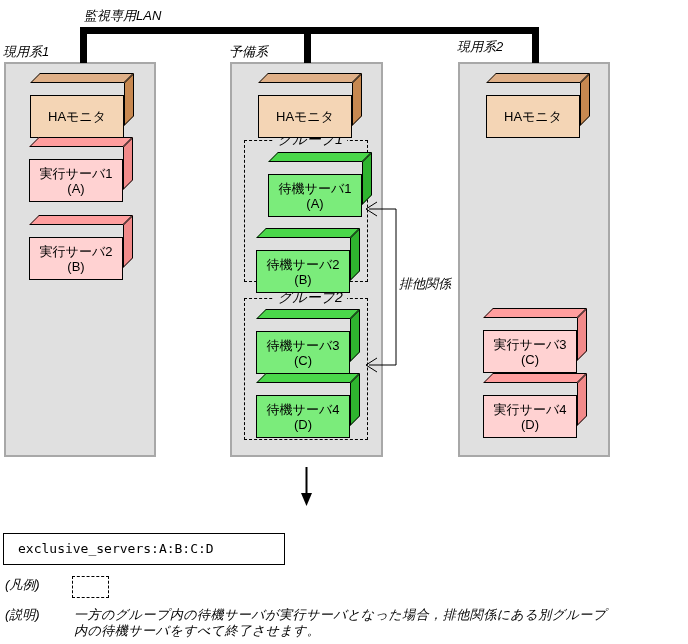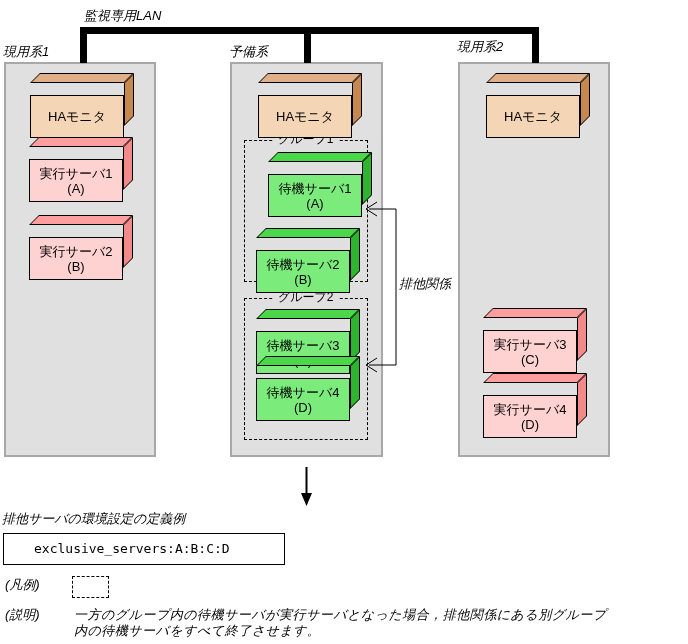--- a/index.html
+++ b/index.html
@@ -14,22 +14,22 @@
   .overlay .shaft{stroke:#000;stroke-width:2;}
   .overlay .solid{fill:#000;stroke:none;}
   .panel{
     position:absolute;z-index:1;background:var(--panel);
     border:2px solid #a8a8a8;box-sizing:border-box;
   }
   .group{
     position:absolute;z-index:2;border:1px dashed #000;box-sizing:border-box;
   }
   .group-label{
-    position:absolute;z-index:3;font-size:12px;line-height:14px;
-    background:var(--panel);padding:0 4px;white-space:nowrap;
+    position:absolute;z-index:3;font-size:14px;line-height:14px;
+    background:var(--panel);padding:0 4px;white-space:nowrap;font-style:italic;
   }
   
   .box3d{position:absolute;width:104px;height:53px;z-index:3;}
   .box3d .b-front{
     position:absolute;left:0;top:10px;width:94px;height:43px;
     background:var(--f);border:1px solid #000;box-sizing:border-box;
     display:flex;flex-direction:column;justify-content:center;
     font-size:13px;line-height:15px;text-align:center;margin-top:12px;
   }
   .box3d .b-top{
@@ -43,21 +43,21 @@
     transform:skewY(-45deg);transform-origin:0 0;
   }
   .tan{--f:var(--ha-front);--t:var(--ha-top);--s:var(--ha-side);}
   .pink{--f:var(--exec-front);--t:var(--exec-top);--s:var(--exec-side);}
   .green{--f:var(--standby-front);--t:var(--standby-top);--s:var(--standby-side);}
   
   .def-box{
     position:absolute;left:3px;top:533px;width:282px;height:32px;
     border:1px solid #000;box-sizing:border-box;background:#fff;
     font-family:"DejaVu Sans Mono","Liberation Mono",monospace;
-    font-size:13px;line-height:30px;padding-left:30px;white-space:nowrap;
+    font-size:13px;line-height:30px;padding-left:14px;white-space:nowrap;
   }
   .mini-dashed{
     position:absolute;left:72px;top:576px;width:37px;height:22px;
     border:1px dashed #000;box-sizing:border-box;background:#fff;
   }
   .note-line{letter-spacing:0.5px;}
 </style>
 </head>
 <body>
 
@@ -147,21 +147,21 @@
   </div>
 
   <div class="box3d green" style="left:256px;top:309px">
     <div class="b-top"></div>
     <div class="b-side"></div>
     <div class="b-front">
       <span>待機サーバ3</span>
       <span>(C)</span>
     </div>
   </div>
-  <div class="box3d green" style="left:256px;top:356px">
+  <div class="box3d green" style="left:256px;top:373px">
     <div class="b-top"></div>
     <div class="b-side"></div>
     <div class="b-front">
       <span>待機サーバ4</span>
       <span>(D)</span>
     </div>
   </div>
 
   <div class="box3d pink" style="left:483px;top:308px">
     <div class="b-top"></div>
@@ -175,21 +175,20 @@
     <div class="b-top"></div>
     <div class="b-side"></div>
     <div class="b-front">
       <span>実行サーバ4</span>
       <span>(D)</span>
     </div>
   </div>
 
   <div class="label" style="left:399px;top:277px">排他関係</div>
 
-  <div class="label" style="left:2px;top:512px">排他サーバの環境設定の定義例</div>
   <div class="def-box"><span>exclusive_servers:A:B:C:D</span></div>
 
   <div class="label" style="left:5px;top:578px">(凡例)</div>
   <div class="mini-dashed"></div>
 
   <div class="label" style="left:5px;top:608px">(説明)</div>
   <div class="label note-line" style="left:74px;top:624px">内の待機サーバをすべて終了させます。</div>
   <div class="label note-line" style="left:74px;top:608px">一方のグループ内の待機サーバが実行サーバとなった場合，排他関係にある別グループ</div>
 
 </div>

